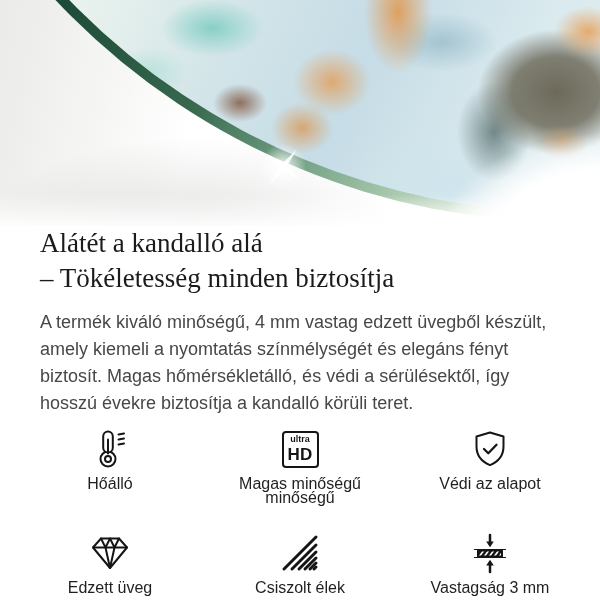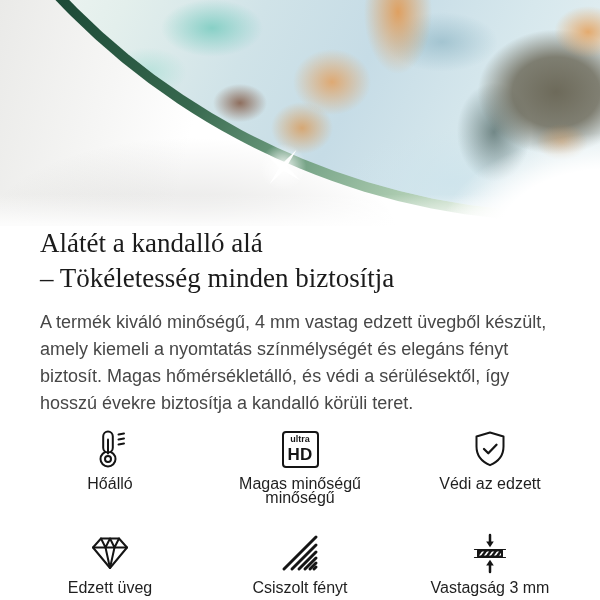--- a/index.html
+++ b/index.html
@@ -154,21 +154,21 @@
         <div class="feature-label">Magas minőségű minőségű</div>
       </div>
 
       <div class="feature">
         <div class="icon-wrap">
           <svg class="icon-svg" width="40" height="40" viewBox="0 0 40 40">
             <path d="M20 3.5 L33.5 7.5 V17.5 C33.5 26.5 28 32.8 20 36.2 C12 32.8 6.5 26.5 6.5 17.5 V7.5 Z"></path>
             <path d="M14 20 L18.3 24.2 L26.5 15.8" stroke-width="2.3"></path>
           </svg>
         </div>
-        <div class="feature-label">Védi az edzett</div>
+        <div class="feature-label">Védi az alapot</div>
       </div>
 
       <div class="feature">
         <div class="icon-wrap">
           <svg class="icon-svg" width="42" height="38" viewBox="0 0 42 38">
             <path d="M12 4.5 H30 L38 13.5 L21 34 L4 13.5 Z"></path>
             <line x1="4" y1="13.5" x2="38" y2="13.5"></line>
             <path d="M12 4.5 L16.5 13.5 L21 4.5 L25.5 13.5 L30 4.5"></path>
             <path d="M16.5 13.5 L21 34 L25.5 13.5"></path>
           </svg>
@@ -180,21 +180,21 @@
         <div class="icon-wrap">
           <svg class="icon-svg" width="40" height="40" viewBox="0 0 40 40" stroke-linecap="butt" style="stroke-width:3">
             <line x1="4" y1="36" x2="36" y2="4"></line>
             <line x1="12" y1="36" x2="36" y2="12"></line>
             <line x1="19" y1="36" x2="36" y2="19"></line>
             <line x1="25" y1="36" x2="36" y2="25"></line>
             <line x1="30" y1="36" x2="36" y2="30"></line>
             <line x1="34" y1="36" x2="36" y2="34"></line>
           </svg>
         </div>
-        <div class="feature-label">Csiszolt fényt</div>
+        <div class="feature-label">Csiszolt élek</div>
       </div>
 
       <div class="feature">
         <div class="icon-wrap">
           <svg class="icon-svg" width="40" height="42" viewBox="0 0 40 42">
             <defs>
               <clipPath id="barClip">
                   <rect x="8" y="18.5" width="24" height="6"></rect>
                 </clipPath>
             </defs>

